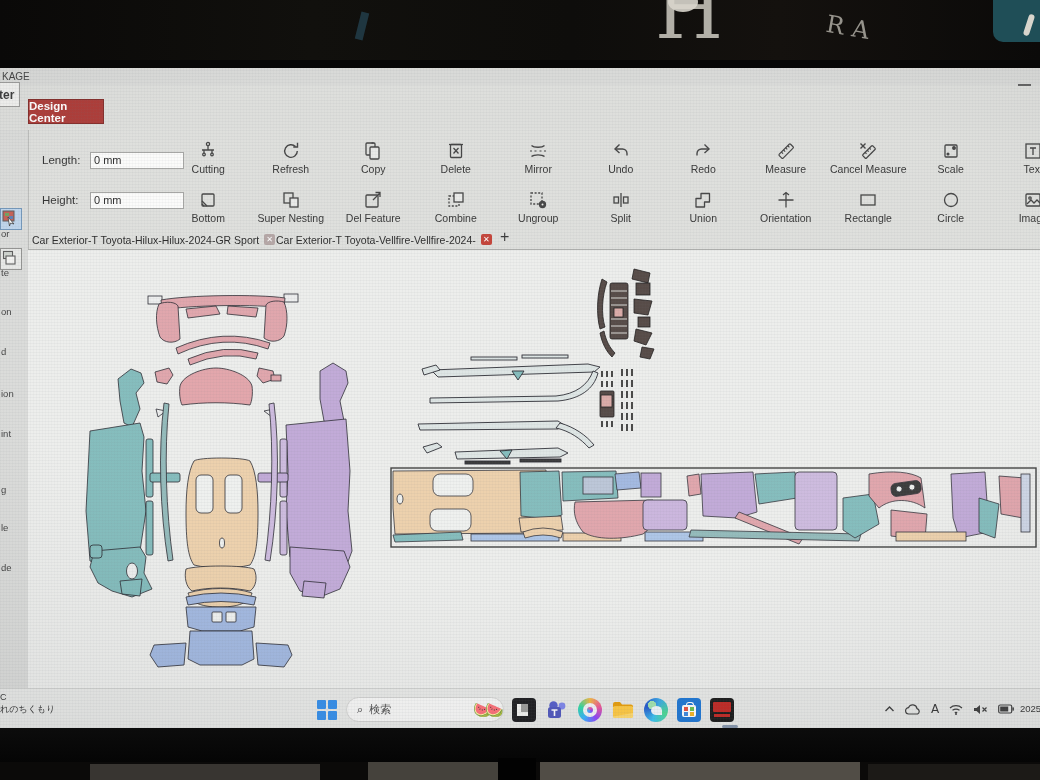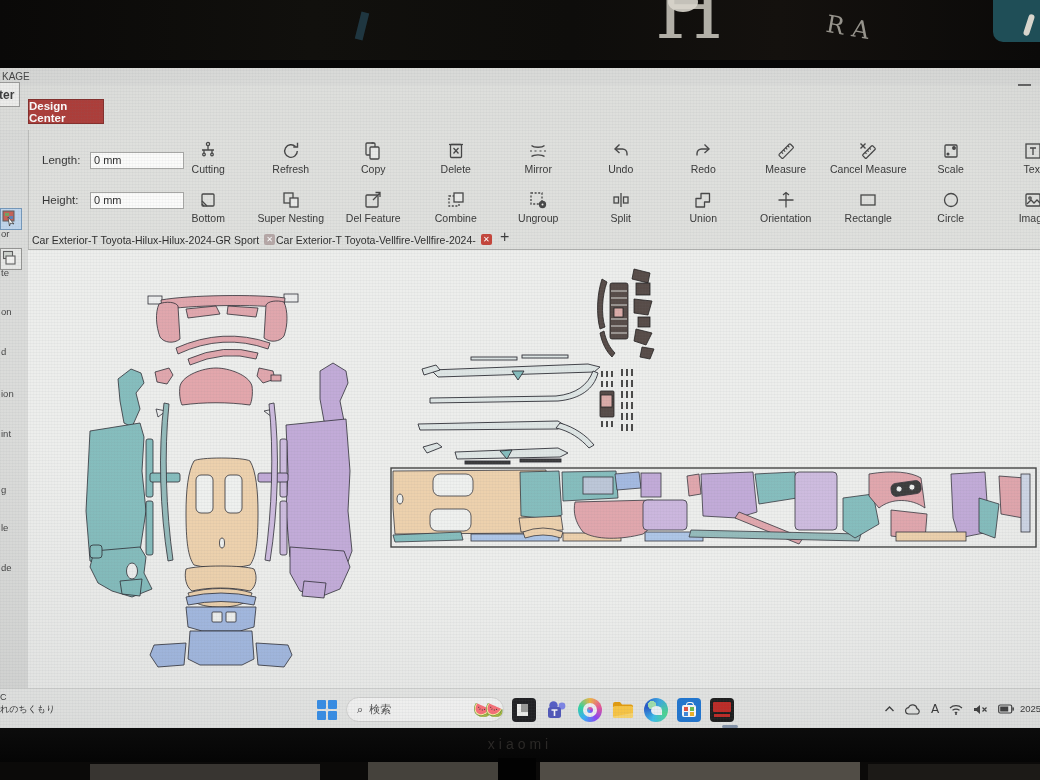--- a/index.html
+++ b/index.html
@@ -572,21 +572,20 @@
           <rect x="0.7" y="1" width="13" height="8" rx="1.5" fill="none" stroke="#3a3a3a" stroke-width="1.2"></rect>
           <rect x="14.4" y="3.4" width="1.5" height="3.2" fill="#3a3a3a"></rect>
           <rect x="2.2" y="2.5" width="8" height="5" fill="#3a3a3a"></rect>
           </svg>
       </div>
       <span id="clock">2025/</span>
     </div>
   </div>
 
   <div class="abs" id="bezel-bottom"></div>
-  <div class="abs" id="brand">xiaomi</div>
   <div class="abs" id="desk">
     <div class="abs" style="left:90px;top:2px;width:230px;height:16px;background:#383531;"></div>
     <div class="abs" style="left:368px;top:0;width:130px;height:18px;background:#45423c;"></div>
     <div class="abs" style="left:498px;top:-4px;width:38px;height:22px;background:#020202;"></div>
     <div class="abs" style="left:540px;top:0;width:320px;height:18px;background:#514d46;"></div>
     <div class="abs" style="left:868px;top:2px;width:172px;height:16px;background:#1c1a17;"></div>
   </div>
 </div>
 
 </body></html>

